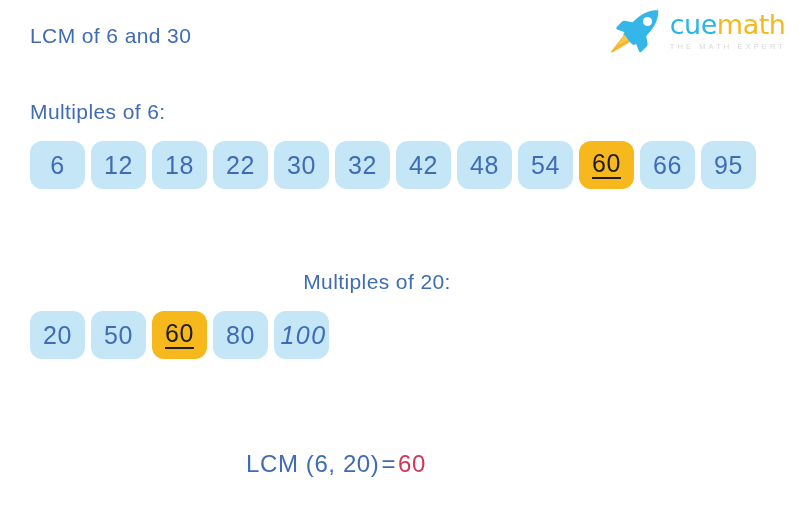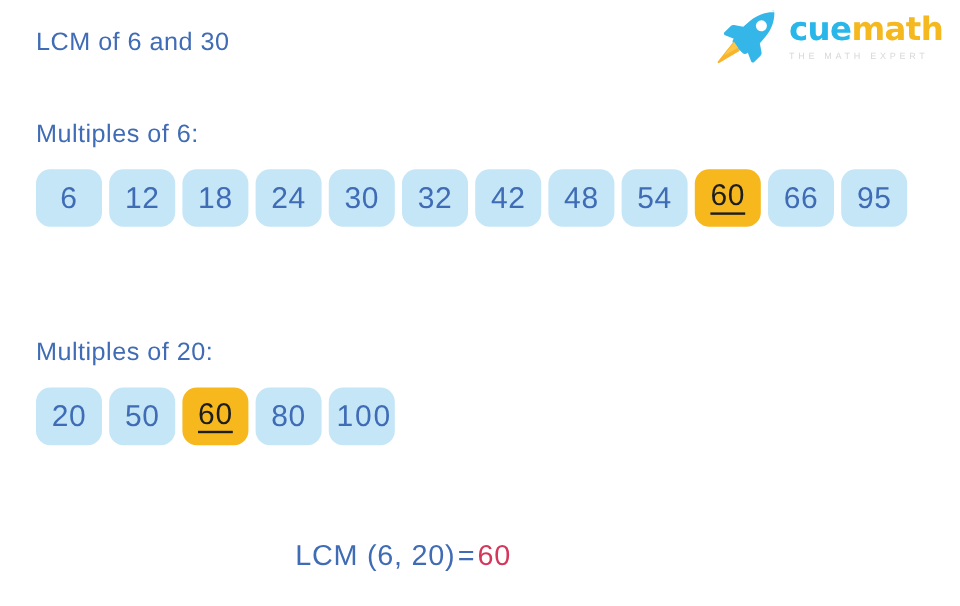--- a/index.html
+++ b/index.html
@@ -30,21 +30,21 @@
     display: block;
   }
   .logo-text-wrap {
     display: flex;
     flex-direction: column;
     align-items: flex-start;
     line-height: 1;
   }
   .logo-word {
     font-size: 27px;
-    font-weight: bold;
+    font-weight: normal;
     letter-spacing: -0.5px;
     font-family: "DejaVu Sans", sans-serif;
   }
   .logo-cue { color: #29b6e8; }
   .logo-math { color: #f5b81f; }
   .logo-tagline {
     font-size: 7.5px;
     letter-spacing: 3.1px;
     color: #d8d8d8;
     margin-top: 5px;
@@ -101,20 +101,21 @@
     color: #1d1d1d;
   }
   .num-box.highlight .num-text {
     border-bottom: 2px solid #1d1d1d;
     padding-bottom: 1px;
     line-height: 1;
   }
   .num-box.overflow .num-text {
     letter-spacing: 1.5px;
     transform: translateX(2px);
+    font-style: italic;
   }
 
   
   .result {
     position: absolute;
     left: 0;
     top: 450px;
     width: 672px;
     text-align: center;
     font-size: 24px;
@@ -150,21 +151,21 @@
       <div class="num-box">
         <span class="num-text">6</span>
       </div>
       <div class="num-box">
         <span class="num-text">12</span>
       </div>
       <div class="num-box">
         <span class="num-text">18</span>
       </div>
       <div class="num-box">
-        <span class="num-text">24</span>
+        <span class="num-text">22</span>
       </div>
       <div class="num-box">
         <span class="num-text">30</span>
       </div>
       <div class="num-box">
         <span class="num-text">32</span>
       </div>
       <div class="num-box">
         <span class="num-text">42</span>
       </div>
@@ -179,21 +180,21 @@
       </div>
       <div class="num-box">
         <span class="num-text">66</span>
       </div>
       <div class="num-box">
         <span class="num-text">95</span>
       </div>
     </div>
 </div>
 
-<div class="section" id="section-1" style="top:282px;">
+<div class="section" id="section-1" style="top:270px;text-align:center;">
   <div class="section-label">Multiples of 20:</div>
   <div class="num-row" id="row-1">
       <div class="num-box">
         <span class="num-text">20</span>
       </div>
       <div class="num-box">
         <span class="num-text">50</span>
       </div>
       <div class="num-box highlight">
         <span class="num-text">60</span>

